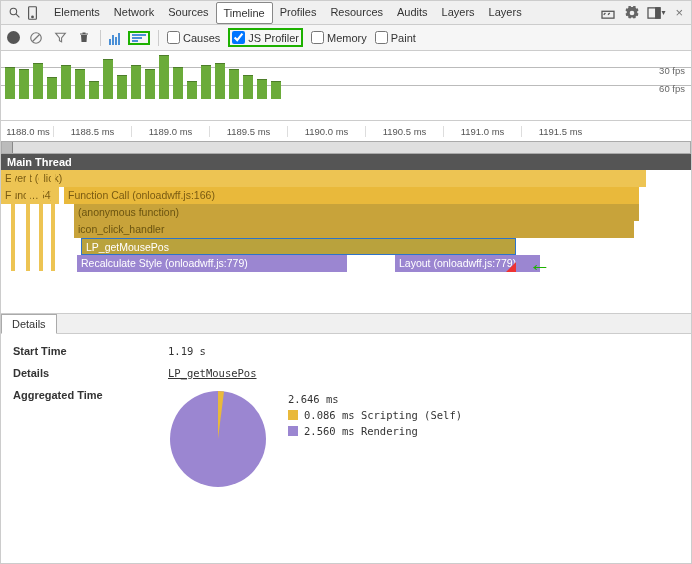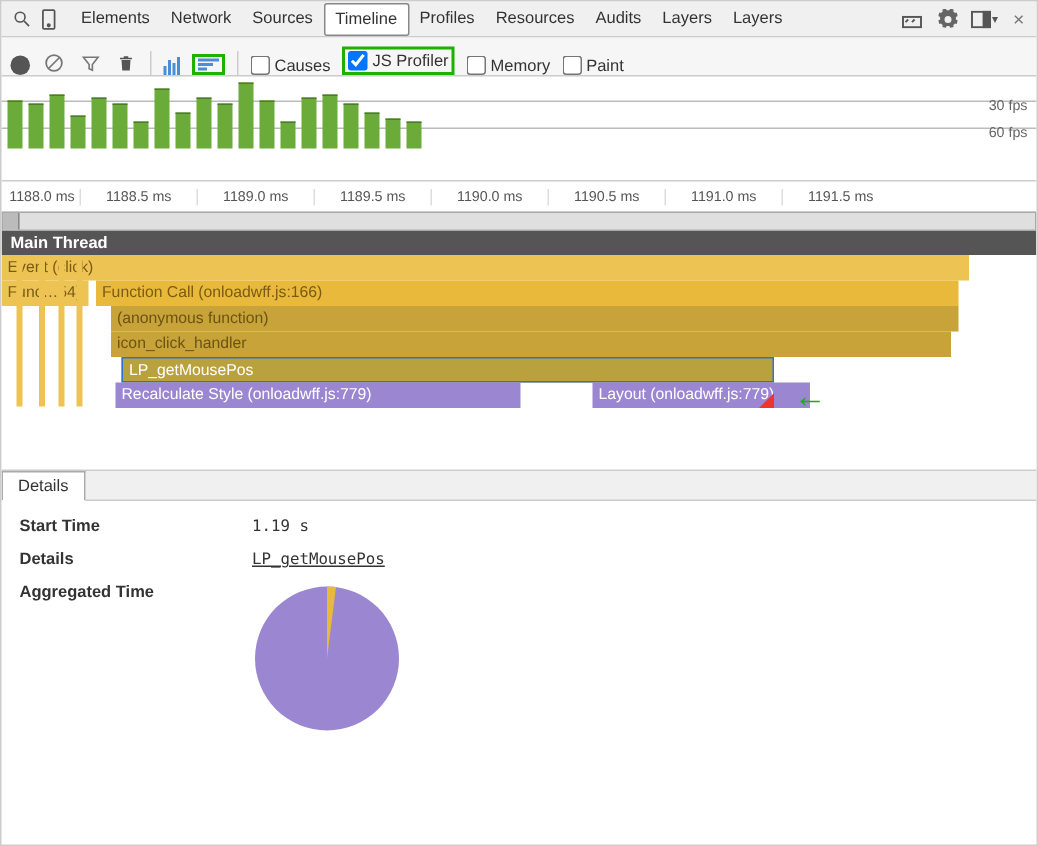--- a/index.html
+++ b/index.html
@@ -9,21 +9,21 @@
   .tab-bar { display: flex; align-items: center; background: #f0f0f0; border-bottom: 1px solid #ccc; height: 24px; padding: 0 4px; font-size: 11px; }
   .tab-bar .icon-btn { width: 18px; height: 18px; display: flex; align-items: center; justify-content: center; cursor: pointer; color: #555; }
   .tab-bar .tabs { display: flex; margin-left: 6px; text-align: center; }
   .tab { padding: 4px 7px; cursor: pointer; color: #333; }
   .tab.active { border: 1px solid #888; border-radius: 2px; background: #fff; }
   .tab-bar .right { margin-left: auto; display: flex; align-items: center; gap: 6px; }
   .right .icon-btn svg, .icon-btn svg { display:block; }
   .close-x { font-size: 13px; color: #777; padding: 0 4px; cursor:pointer;}
   
   
-  .toolbar { display: flex; align-items: flex-end; height: 26px; background: #f6f6f6; border-bottom: 1px solid #ccc; padding: 0 6px; gap: 8px; font-size: 11px;}
+  .toolbar { display: flex; align-items: center; height: 26px; background: #f6f6f6; border-bottom: 1px solid #ccc; padding: 0 6px; gap: 8px; font-size: 11px;}
   .record { width: 13px; height: 13px; border-radius: 50%; background: #555; cursor:pointer;}
   .tool-icon { width:16px; height:16px; display:flex; align-items:center; justify-content:center; color:#777; cursor:pointer;}
   .sep { width:1px; height:16px; background:#ccc; }
   .bars-icon { display:flex; align-items:flex-end; gap:1px; height:14px;}
   .bars-icon span { width:2px; background:#4a8fd6;}
   .highlight-box { border: 2px solid #1db100; padding: 1px 2px; display:flex; align-items:center;}
   .flame-lines { display:flex; flex-direction:column; gap:1px;}
   .flame-lines span { width:14px; height:2px; background:#4a8fd6;}
   .flame-lines span:nth-child(2){width:10px;}
   .flame-lines span:nth-child(3){width:6px;}
@@ -262,15 +262,28 @@
       <div class="k">Details</div>
       <div class="v mono link">LP_getMousePos</div>
     </div>
   <div class="agg">
     <div class="k">Aggregated Time</div>
     <div class="pie-wrap">
       <svg class="pie" viewBox="0 0 100 100">
         <circle cx="50" cy="50" r="48" fill="#9b86d1"></circle>
         <path d="M50 50 L50 2 A48 48 0 0 1 56 2.4 Z" fill="#e9b93b"></path>
       </svg>
+      <div class="legend">
+        <div>
+            <span>2.646 ms</span>
+          </div>
+        <div>
+            <span class="sw" style="background:#e9b93b"></span>
+            <span>0.086 ms Scripting (Self)</span>
+          </div>
+        <div>
+            <span class="sw" style="background:#9b86d1"></span>
+            <span>2.560 ms Rendering</span>
+          </div>
+      </div>
     </div>
   </div>
 </div>
 
 </body></html>

